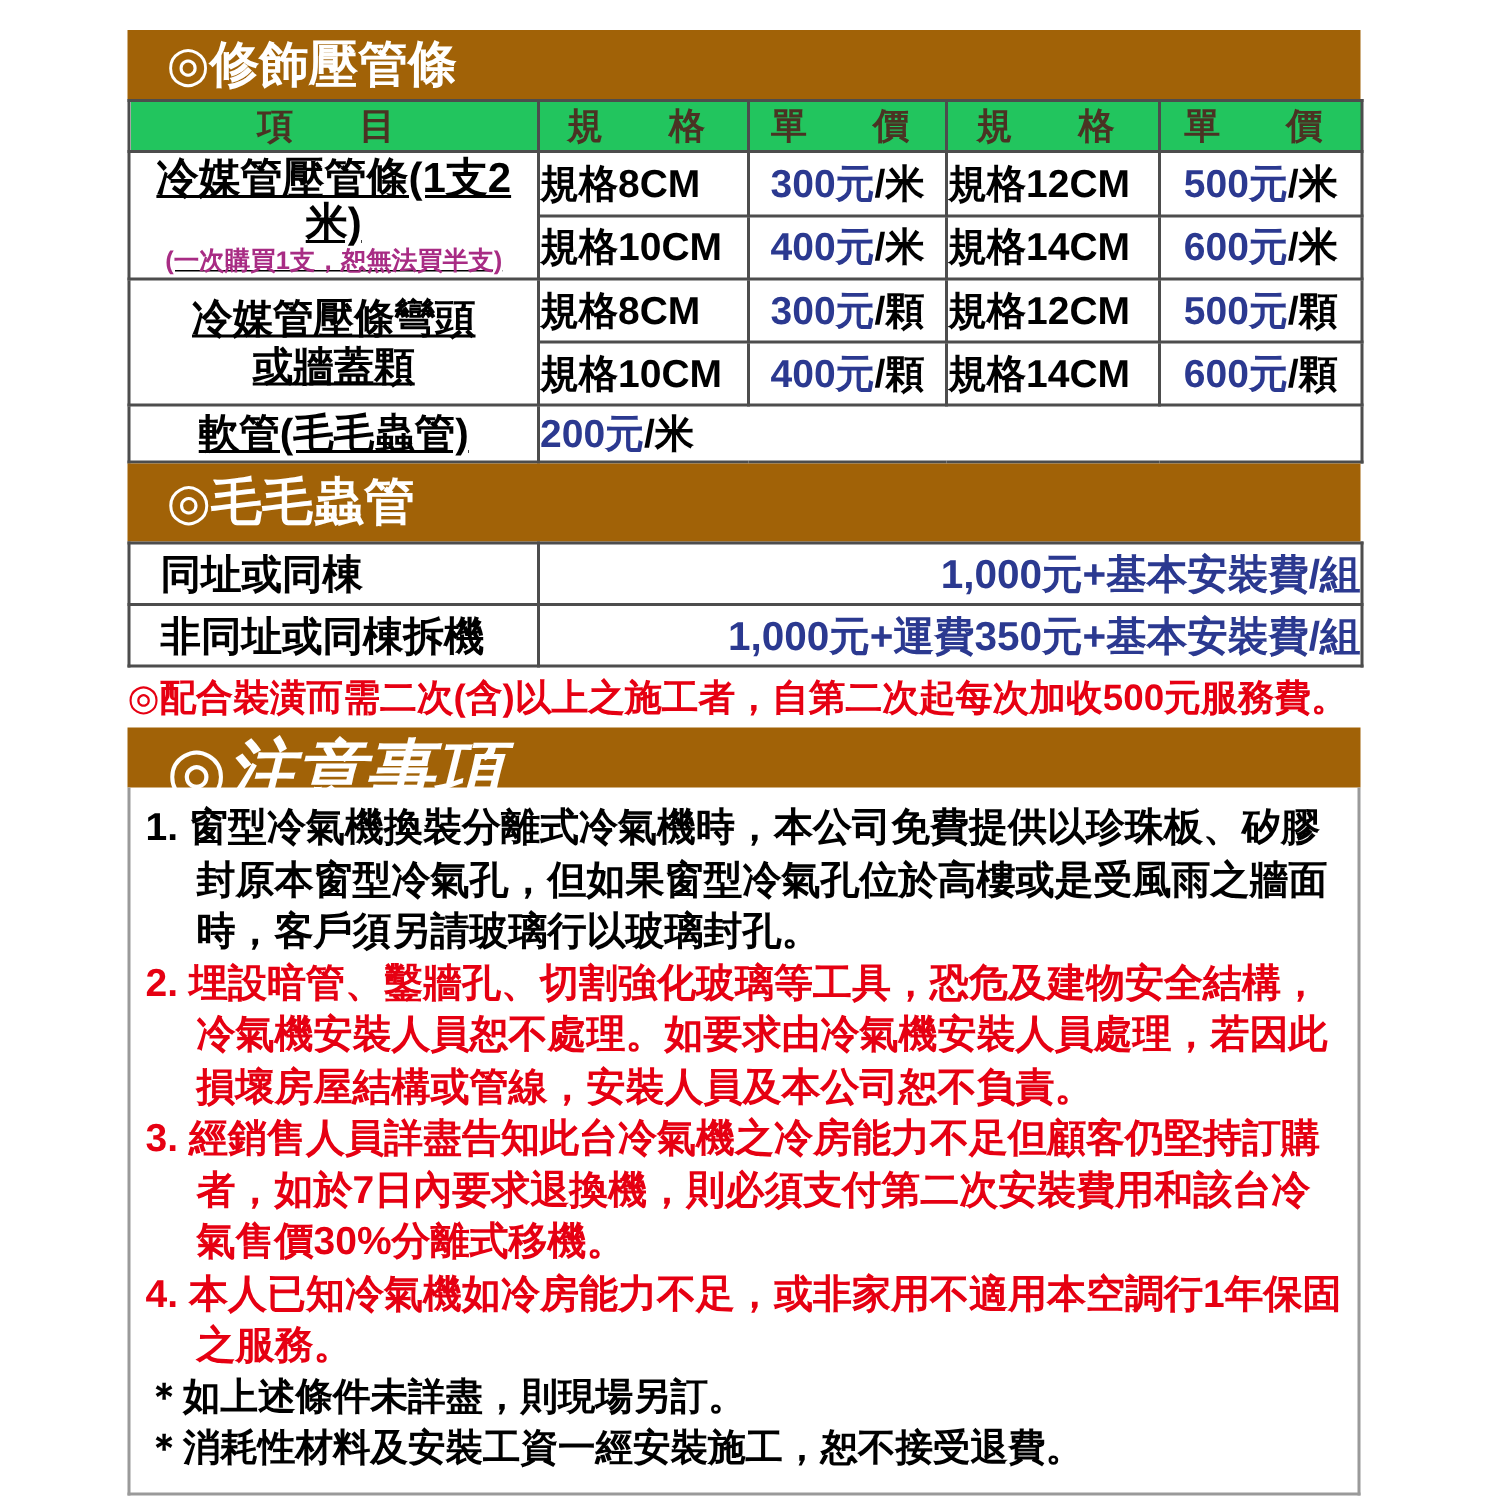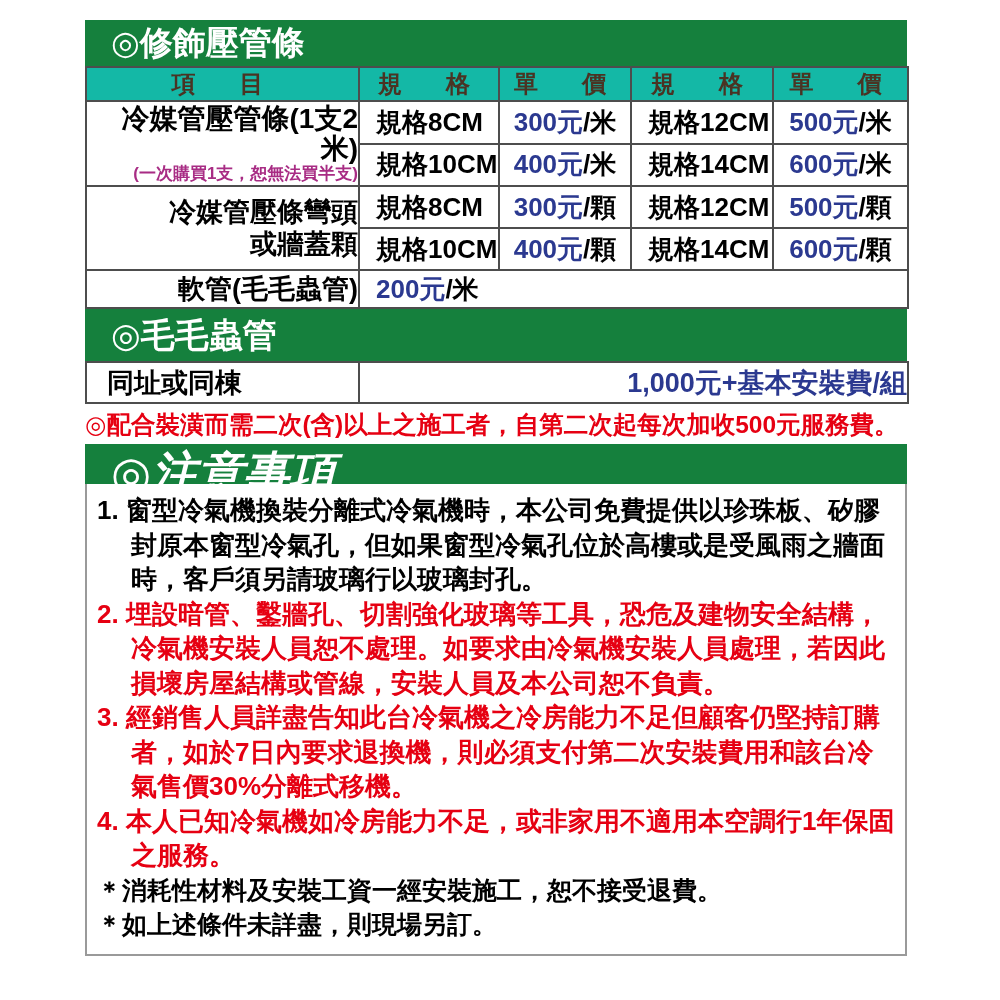--- a/index.html
+++ b/index.html
@@ -1,34 +1,34 @@
 <!DOCTYPE html>
 <html><head>
 <meta charset="utf-8">
 <style>
   * { margin:0; padding:0; box-sizing:border-box; }
   html,body { width:1000px; background:#ffffff; font-family:"Liberation Sans","DejaVu Sans",sans-serif; }
   body { height:1000px; overflow:hidden; }
   .page { width:822px; margin:20px 0 0 85px; }
 
-  .banner { background:#15803d; color:#ffffff; font-weight:bold; }
+  .banner { background:#a16207; color:#ffffff; font-weight:bold; }
   .banner .btxt { display:block; padding-left:26px; }
   .banner1 { height:46px; line-height:46px; font-size:33px; }
   .banner2 { height:52px; line-height:52px; font-size:34px; margin-top:0; }
   .banner3 { height:40px; line-height:58px; font-size:46px; margin-top:2px;font-style:italic; }
 
   table { border-collapse:collapse; width:822px; table-layout:fixed; }
   td, th { border:2px solid #4d4d4d; font-weight:bold; color:#000; overflow:hidden; }
 
-  .t1 th { background:#14b8a6; color:#4a3323; font-size:24px; height:33px; letter-spacing:10px; font-weight:bold; }
+  .t1 th { background:#22c55e; color:#4a3323; font-size:24px; height:33px; letter-spacing:10px; font-weight:bold; }
   .t1 td { height:42px; font-size:26px; }
-  .spec { text-align:left; padding-left:16px; }
+  .spec { text-align:left; }
   .price { text-align:center; }
   .amt { color:#2b3990; }
-  .item-cell { text-align:right; }
+  .item-cell { text-align:center;text-decoration:underline; }
   .item-title { font-size:28px; line-height:30px; }
   .item-sub { font-size:17px; color:#a82c84; line-height:20px; }
   .item-title2 { font-size:27px; line-height:32px; }
   .soft-row td { height:35px; }
 
   .t2 td { height:41px; font-size:27px; }
   .t2 .label { text-align:left; padding-left:20px; }
   .t2 .fee { text-align:right; color:#2b3990; }
 
   .surcharge { color:#e60012; font-weight:bold; font-size:24.5px; margin-top:4px; height:34px; line-height:34px; white-space:nowrap; }
@@ -114,31 +114,35 @@
   <table class="t2">
     <colgroup>
         <col style="width:273px">
         <col style="width:549px">
       </colgroup>
     <tbody>
         <tr>
       <td class="label">同址或同棟</td>
       <td class="fee">1,000元+基本安裝費/組</td>
     </tr>
+    <tr>
+      <td class="label">非同址或同棟拆機</td>
+      <td class="fee">1,000元+運費350元+基本安裝費/組</td>
+    </tr>
   </tbody>
     </table>
 
   <div class="surcharge">◎配合裝潢而需二次(含)以上之施工者，自第二次起每次加收500元服務費。</div>
 
   <div class="banner banner3">
     <span class="btxt">◎注意事項</span>
   </div>
 
   <div class="notes-box">
     <div class="note-item note-black"><span>1.</span> <span>窗型冷氣機換裝分離式冷氣機時，本公司免費提供以珍珠板、矽膠封原本窗型冷氣孔，但如果窗型冷氣孔位於高樓或是受風雨之牆面時，客戶須另請玻璃行以玻璃封孔。</span></div>
     <div class="note-item note-red"><span>2.</span> <span>埋設暗管、鑿牆孔、切割強化玻璃等工具，恐危及建物安全結構，冷氣機安裝人員恕不處理。如要求由冷氣機安裝人員處理，若因此損壞房屋結構或管線，安裝人員及本公司恕不負責。</span></div>
     <div class="note-item note-red"><span>3.</span> <span>經銷售人員詳盡告知此台冷氣機之冷房能力不足但顧客仍堅持訂購者，如於7日內要求退換機，則必須支付第二次安裝費用和該台冷氣售價30%分離式移機。</span></div>
     <div class="note-item note-red"><span>4.</span> <span>本人已知冷氣機如冷房能力不足，或非家用不適用本空調行1年保固之服務。</span></div>
+    <div class="footnote">＊如上述條件未詳盡，則現場另訂。</div>
     <div class="footnote">＊消耗性材料及安裝工資一經安裝施工，恕不接受退費。</div>
-    <div class="footnote">＊如上述條件未詳盡，則現場另訂。</div>
   </div>
 
 </div>
 
 </body></html>

